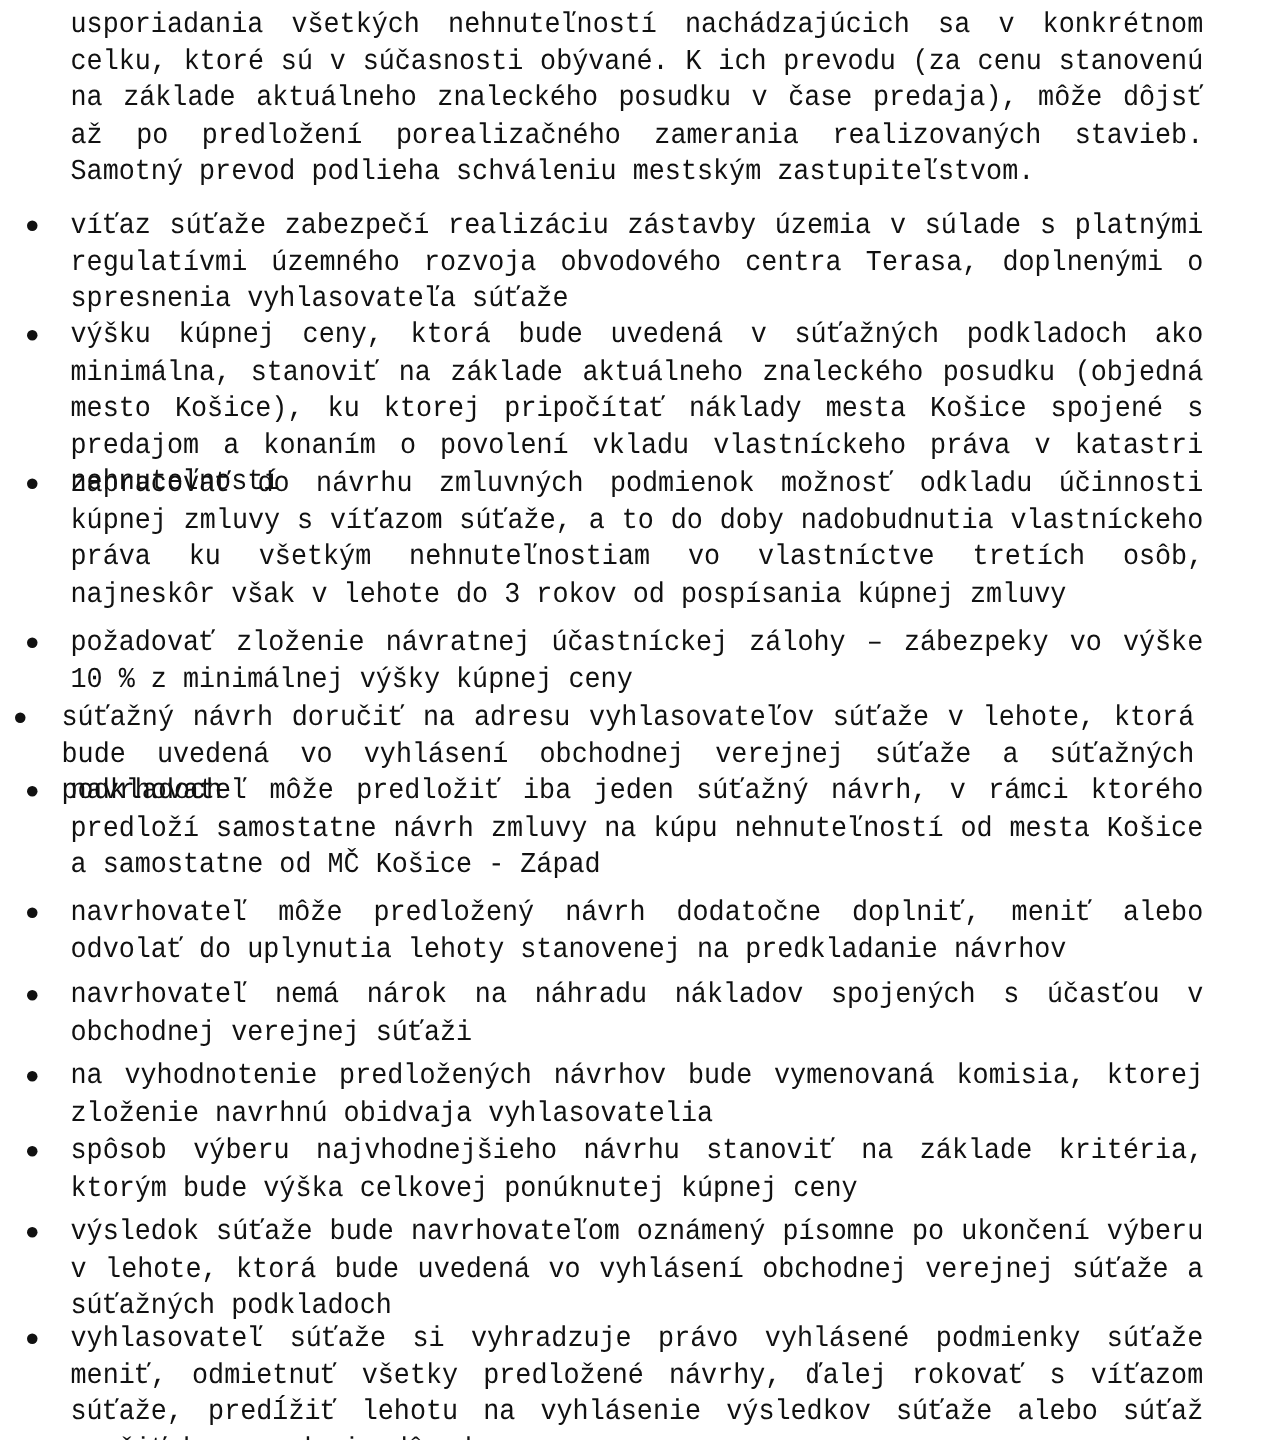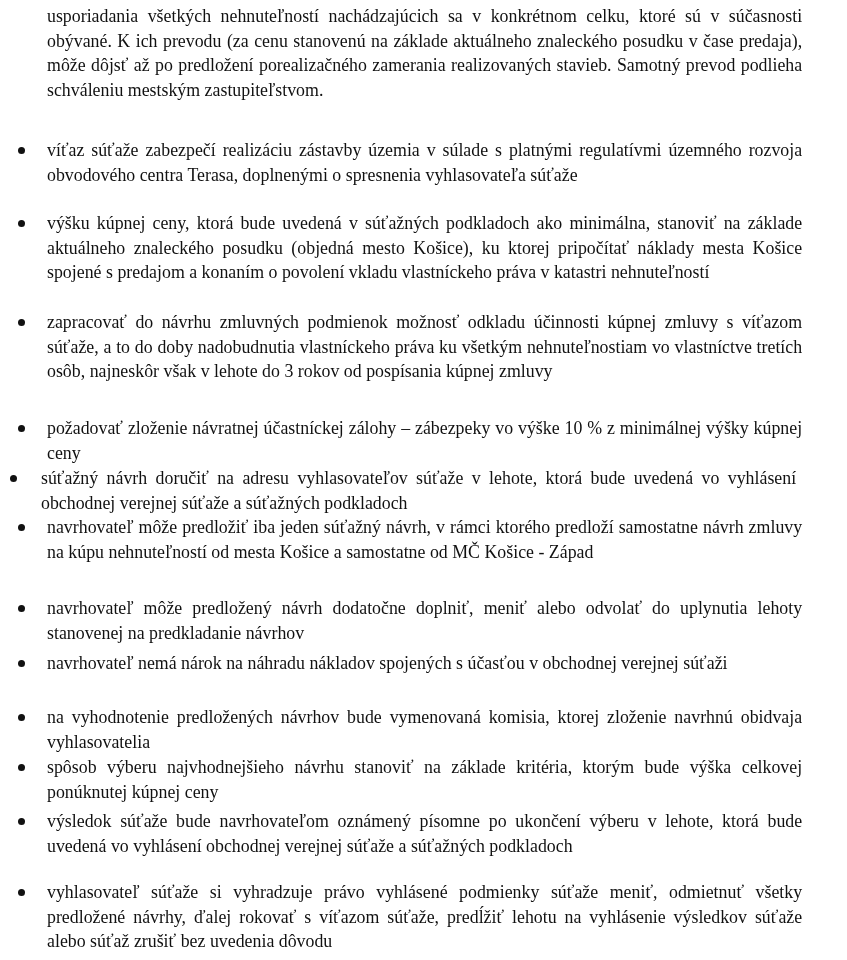--- a/index.html
+++ b/index.html
@@ -1,19 +1,19 @@
 <!DOCTYPE html>
 <html><head>
 <meta charset="utf-8">
 <style>
   html, body { margin: 0; padding: 0; background: #ffffff; }
   body { width: 847px; height: 960px; overflow: hidden; position: relative; }
   .page {
     position: absolute; left: 0; top: 0; width: 847px; height: 960px;
-    font-family: Liberation Serif, serif;
+    font-family: Liberation Mono, monospace;
     font-size: 19.2px; line-height: 24.6px; color: #111111;
   }
   .item { position: absolute; left: 0; width: 847px; }
   .bullet {
     position: absolute; width: 7px; height: 7px; border-radius: 50%;
     background: #111111;
   }
   .text {
     position: absolute; width: 812px; text-align: justify;
     transform: scaleX(0.93); transform-origin: left top;

